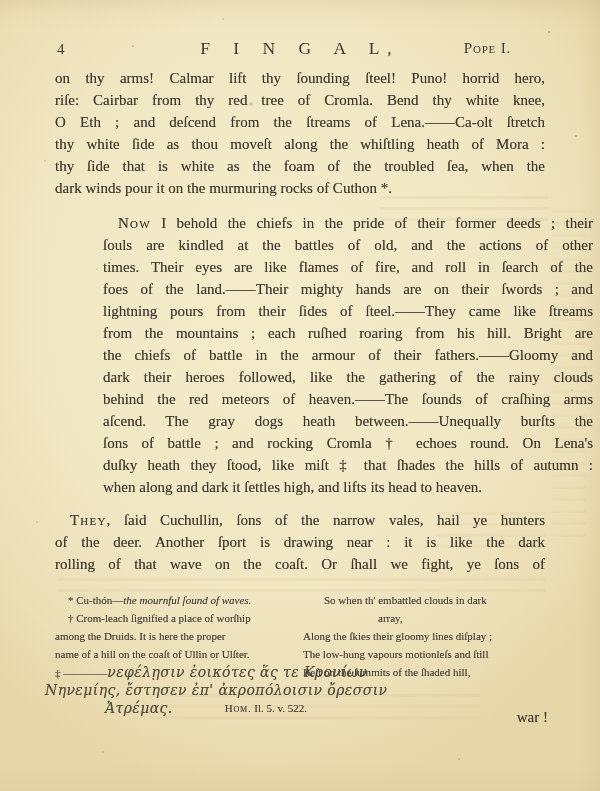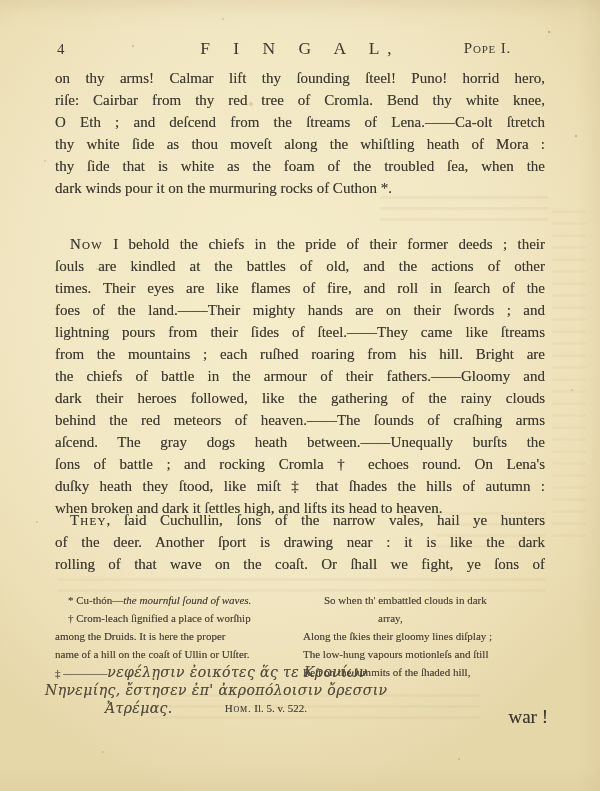--- a/index.html
+++ b/index.html
@@ -64,21 +64,21 @@
   .running-title {
     position: absolute; left: 0; right: 0; text-align: center; top: 0;
     font-size: 17.5px; letter-spacing: 8px; word-spacing: 3px;
   }
   .book-label { position: absolute; right: 34px; top: 2px; font-size: 15px; }
 
   .sc { font-variant: small-caps; letter-spacing: 0.8px; }
 
   .para { position: absolute; left: 55px; width: 490px; }
   .p1 { top: 67px; }
-  .p2 { top: 233px; }
+  .p2 { top: 212px; margin-left: 48px; }
   .p3 { top: 509px; }
   .bline {
     font-size: 15px; line-height: 22px; height: 22px;
     text-align: justify; text-align-last: justify;
     text-shadow: 0 0 0.4px rgba(62,55,38,0.55);
     white-space: nowrap;
   }
   .bline.noj { text-align-last: left; }
   .bline.indent { text-indent: 15px; }
   .lead { font-variant: small-caps; letter-spacing: 1.2px; }
@@ -97,21 +97,21 @@
   .arrayindent { text-indent: 75px; }
   .outdent { margin-left: -10px; }
   .greektext { font-family: "DejaVu Serif", serif; font-style: italic; font-size: 14px; letter-spacing: 0.4px; color: #534c3c; }
   .fnital { font-style: italic; }
   .citeline { display: flex; justify-content: flex-end; }
   .citation { margin-left: 52px; color: #44403a; }
   .popeline { text-align: right; padding-right: 62px; }
 
   .catchword {
     position: absolute; top: 706px; right: 52px;
-    font-size: 19px; line-height: 22px;
+    font-size: 15px; line-height: 22px;
     text-shadow: 0 0 0.4px rgba(62,55,38,0.55);
   }
 </style>
 </head>
 <body>
 
 <div class="page">
   <div class="specks"></div>
   <div class="bleed b1"></div>
   <div class="bleed b2"></div>
@@ -140,21 +140,21 @@
     <div class="bline">times.  Their eyes are like flames of fire, and roll in ſearch of the</div>
     <div class="bline">foes of the land.——Their mighty hands are on their ſwords ; and</div>
     <div class="bline">lightning pours from their ſides of ſteel.——They came like ſtreams</div>
     <div class="bline">from the mountains ; each ruſhed roaring from his hill.  Bright are</div>
     <div class="bline">the chiefs of battle in the armour of their fathers.——Gloomy and</div>
     <div class="bline">dark their heroes followed, like the gathering of the rainy clouds</div>
     <div class="bline">behind the red meteors of heaven.——The ſounds of craſhing arms</div>
     <div class="bline">aſcend.  The gray dogs heath between.——Unequally burſts the</div>
     <div class="bline">ſons of battle ; and rocking Cromla † echoes round.  On Lena's</div>
     <div class="bline">duſky heath they ſtood, like miſt ‡ that ſhades the hills of autumn :</div>
-    <div class="bline noj">when broken and dark it ſettles high, and lifts its head to heaven.</div>
+    <div class="bline noj">when along and dark it ſettles high, and lifts its head to heaven.</div>
   </section>
 
   <section class="para p3">
     <div class="bline indent"><span class="lead">They</span><span>, ſaid Cuchullin, ſons of the narrow vales, hail ye hunters</span></div>
     <div class="bline">of the deer.  Another ſport is drawing near : it is like the dark</div>
     <div class="bline">rolling of that wave on the coaſt.  Or ſhall we fight, ye ſons of</div>
   </section>
 
   <section class="footnotes">
     <div class="fncol colleft">

